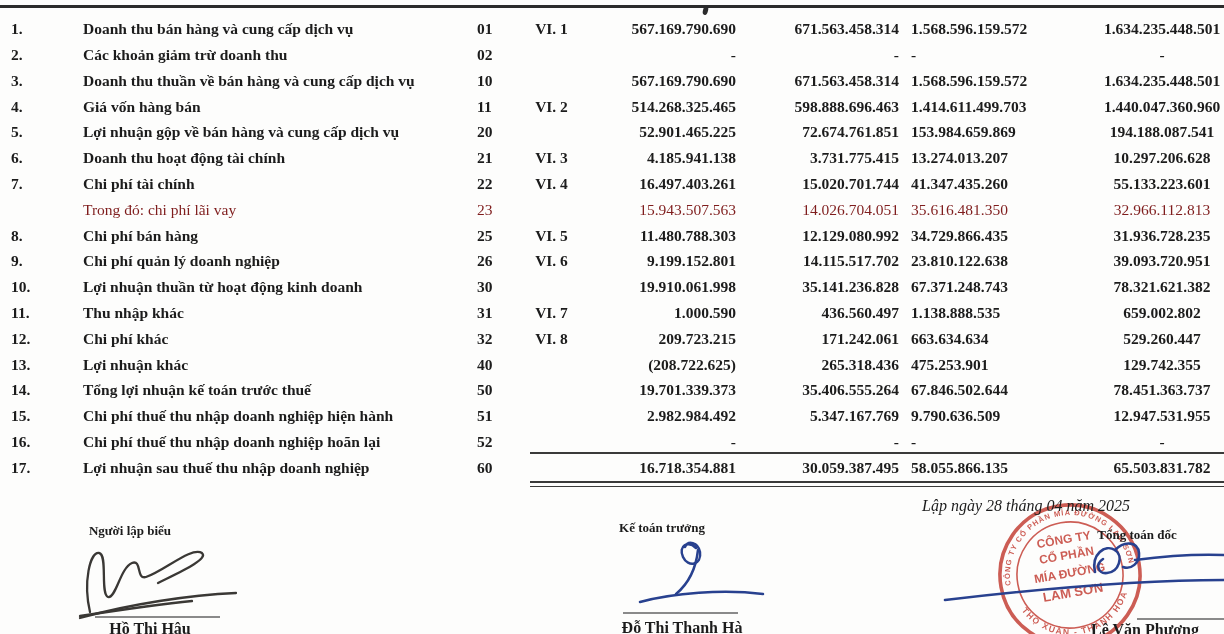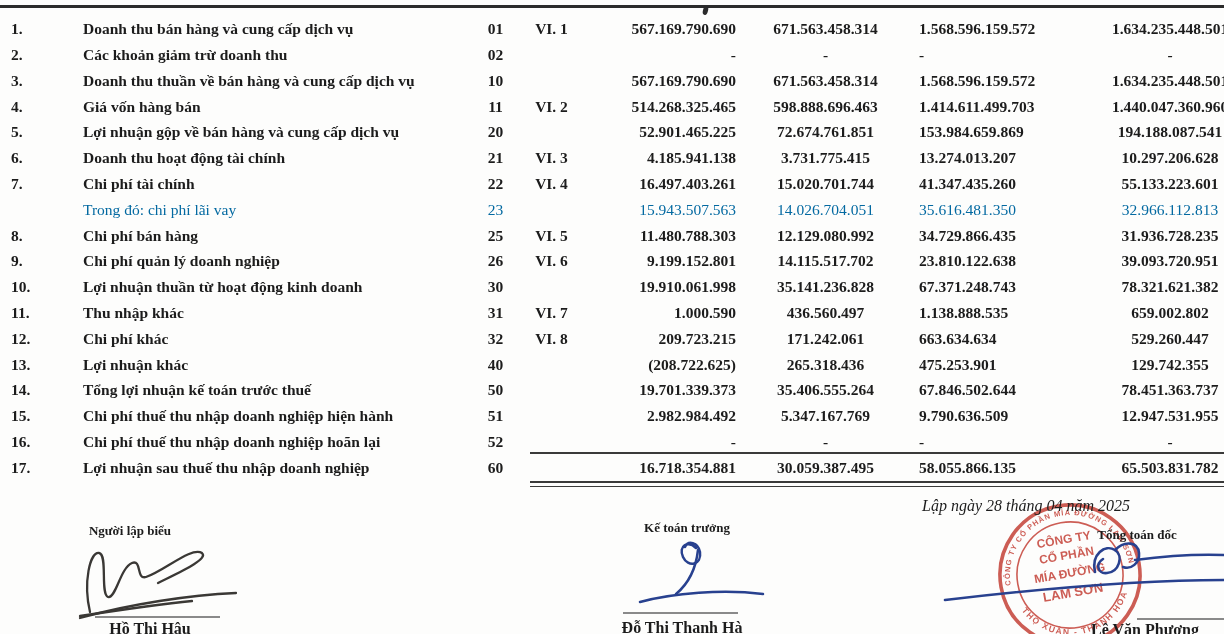--- a/index.html
+++ b/index.html
@@ -4,38 +4,38 @@
 <style>
   html,body{margin:0;padding:0;background:#ffffff;}
   .page{position:relative;width:1224px;height:634px;background:#fdfdfc;overflow:hidden;
         font-family:"Liberation Serif","DejaVu Serif",serif;color:#1c1c1c;}
   .topline{position:absolute;left:0;top:5px;width:1224px;height:3px;background:#2b2b2b;}
   .top-notch{position:absolute;left:703px;top:6px;width:5px;height:9px;background:#2b2b2b;
              border-radius:45%;transform:rotate(14deg);}
   
   .table{position:absolute;left:0;top:16px;width:1224px;}
   .tr{display:flex;height:25.8px;align-items:center;font-weight:bold;font-size:15.5px;line-height:1;}
-  .tr.sub{font-weight:normal;color:#0369a1;}
+  .tr.sub{font-weight:normal;color:#7f1d1d;}
   .c-no{width:28px;padding-left:11px;flex:none;}
   .c-label{width:394px;flex:none;white-space:nowrap;margin-left:44px;}
-  .c-code{width:37px;text-align:center;flex:none;}
+  .c-code{width:37px;flex:none;}
   .c-note{width:75px;text-align:center;flex:none;}
   .c-n1{width:147px;text-align:right;flex:none;}
-  .c-n2{width:163px;text-align:center;flex:none;padding-left:8px;}
+  .c-n2{width:163px;text-align:right;flex:none;}
   .c-n3{width:165px;text-align:left;flex:none;margin-left:12px;}
   .c-n4{width:172px;text-align:center;flex:none;}
   .rule{position:absolute;left:530px;width:694px;height:2px;background:#3a3a3a;}
   .rule.above{top:452px;}
   .rule.dbl1{top:481px;}
   .rule.dbl2{top:485.5px;height:1.6px;}
   
   .date-line{position:absolute;left:922px;top:497px;font-style:italic;font-size:16px;z-index:6;}
   .role{position:absolute;width:150px;text-align:center;font-weight:bold;font-size:13px;z-index:6;}
   .role.r1{left:55px;top:523px;}
-  .role.r2{left:612px;top:520px;text-align:center;}
+  .role.r2{left:587px;top:520px;text-align:center;}
   .role.r3{left:1062px;top:527px;}
   .sig-name{position:absolute;width:150px;text-align:center;font-weight:bold;font-size:16px;z-index:6;}
   .sig-name.n1{left:75px;top:620px;}
   .sig-name.n2{left:607px;top:619px;}
   .sig-name.n3{left:1070px;top:621px;}
   .nline{position:absolute;height:2px;background:#8a8a8a;z-index:5;}
   .nline.l1{left:95px;top:616px;width:125px;}
   .nline.l2{left:623px;top:612px;width:115px;}
   .nline.l3{left:1137px;top:618px;width:87px;}
   .sigsvg{position:absolute;z-index:4;}

